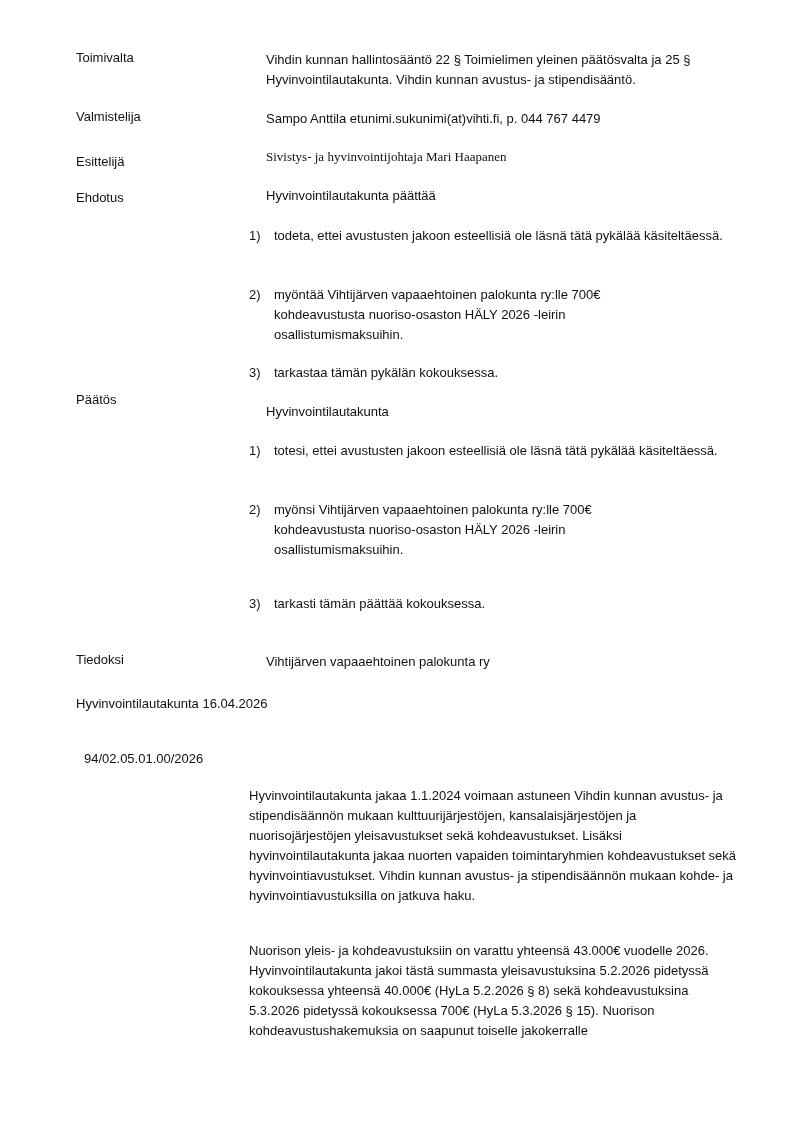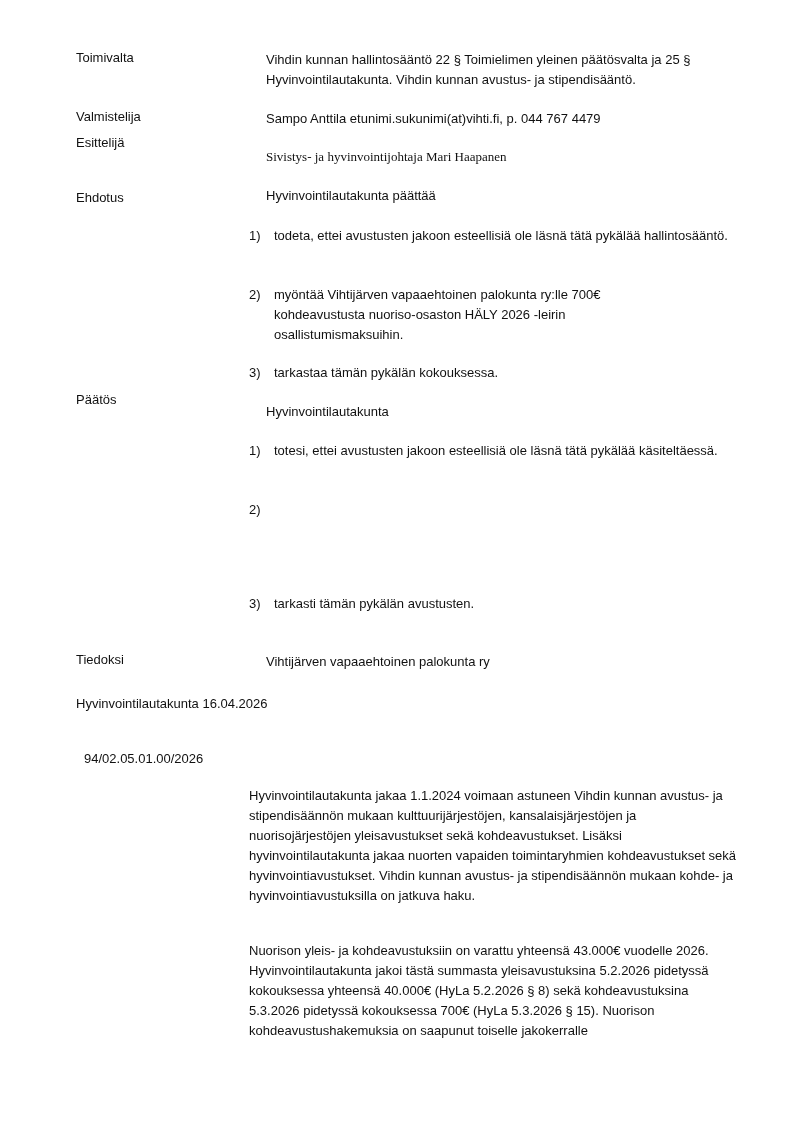--- a/index.html
+++ b/index.html
@@ -17,52 +17,53 @@
   </style>
 </head>
 <body>
 
 <div class="abs label" style="top:50px;">Toimivalta</div>
 <div class="abs val" style="top:50px;">Vihdin kunnan hallintosääntö 22 § Toimielimen yleinen päätösvalta ja 25 § Hyvinvointilautakunta. Vihdin kunnan avustus- ja stipendisääntö.</div>
 
 <div class="abs label" style="top:109px;text-align:right;">Valmistelija</div>
 <div class="abs val" style="top:109px;">Sampo Anttila  etunimi.sukunimi(at)vihti.fi,  p. 044 767 4479</div>
 
-<div class="abs label" style="top:135px;">Esittelijä</div>
+<div class="abs label" style="top:154px;">Esittelijä</div>
 <div class="abs val" style="top:147px;font-family:Liberation Serif, serif;">Sivistys- ja hyvinvointijohtaja  Mari Haapanen</div>
 
 <div class="abs label" style="top:190px;text-align:right;">Ehdotus</div>
 <div class="abs val" style="top:186px;">Hyvinvointilautakunta  päättää</div>
 
 <div class="abs li" style="top:226px;">
   <span class="num">1)</span>
-  <span class="txt">todeta, ettei avustusten jakoon esteellisiä ole läsnä tätä pykälää hallintosääntö.</span>
+  <span class="txt">todeta, ettei avustusten jakoon esteellisiä ole läsnä tätä pykälää käsiteltäessä.</span>
 </div>
 <div class="abs li" style="top:285px;">
   <span class="num">2)</span>
   <span class="txt" style="width:370px;">myöntää Vihtijärven vapaaehtoinen palokunta ry:lle 700€ kohdeavustusta nuoriso-osaston HÄLY 2026 -leirin osallistumismaksuihin.</span>
 </div>
 <div class="abs li" style="top:363px;">
   <span class="num">3)</span>
   <span class="txt">tarkastaa tämän pykälän kokouksessa.</span>
 </div>
 
 <div class="abs label" style="top:392px;">Päätös</div>
 <div class="abs val" style="top:402px;">Hyvinvointilautakunta</div>
 
 <div class="abs li" style="top:441px;">
   <span class="num">1)</span>
   <span class="txt">totesi, ettei avustusten jakoon esteellisiä ole läsnä tätä pykälää käsiteltäessä.</span>
 </div>
 <div class="abs li" style="top:500px;">
   <span class="num">2)</span>
+  <span class="txt" style="width:370px;">myönsi Vihtijärven vapaaehtoinen palokunta ry:lle 700€ kohdeavustusta nuoriso-osaston HÄLY 2026 -leirin osallistumismaksuihin.</span>
 </div>
 <div class="abs li" style="top:594px;">
   <span class="num">3)</span>
-  <span class="txt">tarkasti tämän pykälän avustusten.</span>
+  <span class="txt">tarkasti tämän päättää kokouksessa.</span>
 </div>
 
 <div class="abs label" style="top:652px;">Tiedoksi</div>
 <div class="abs val" style="top:652px;">Vihtijärven vapaaehtoinen palokunta ry</div>
 
 <div class="abs label" style="top:694px;line-height:20px;">Hyvinvointilautakunta 16.04.2026</div>
 <div class="abs label" style="top:749px;line-height:20px;margin-left:8px;">94/02.05.01.00/2026</div>
 
 <div class="abs para" style="top:786px;">Hyvinvointilautakunta  jakaa 1.1.2024 voimaan astuneen Vihdin kunnan avustus- ja stipendisäännön mukaan kulttuurijärjestöjen, kansalaisjärjestöjen ja nuorisojärjestöjen yleisavustukset sekä kohdeavustukset.  Lisäksi hyvinvointilautakunta  jakaa nuorten  vapaiden toimintaryhmien  kohdeavustukset  sekä hyvinvointiavustukset. Vihdin kunnan  avustus- ja stipendisäännön mukaan kohde- ja hyvinvointiavustuksilla on jatkuva haku.</div>
 <div class="abs para" style="top:941px;">Nuorison  yleis- ja kohdeavustuksiin on varattu yhteensä 43.000€ vuodelle 2026.  Hyvinvointilautakunta  jakoi tästä summasta yleisavustuksina 5.2.2026  pidetyssä kokouksessa yhteensä 40.000€ (HyLa 5.2.2026 § 8) sekä kohdeavustuksina  5.3.2026  pidetyssä kokouksessa 700€ (HyLa 5.3.2026 § 15).  Nuorison  kohdeavustushakemuksia  on  saapunut toiselle jakokerralle</div>

